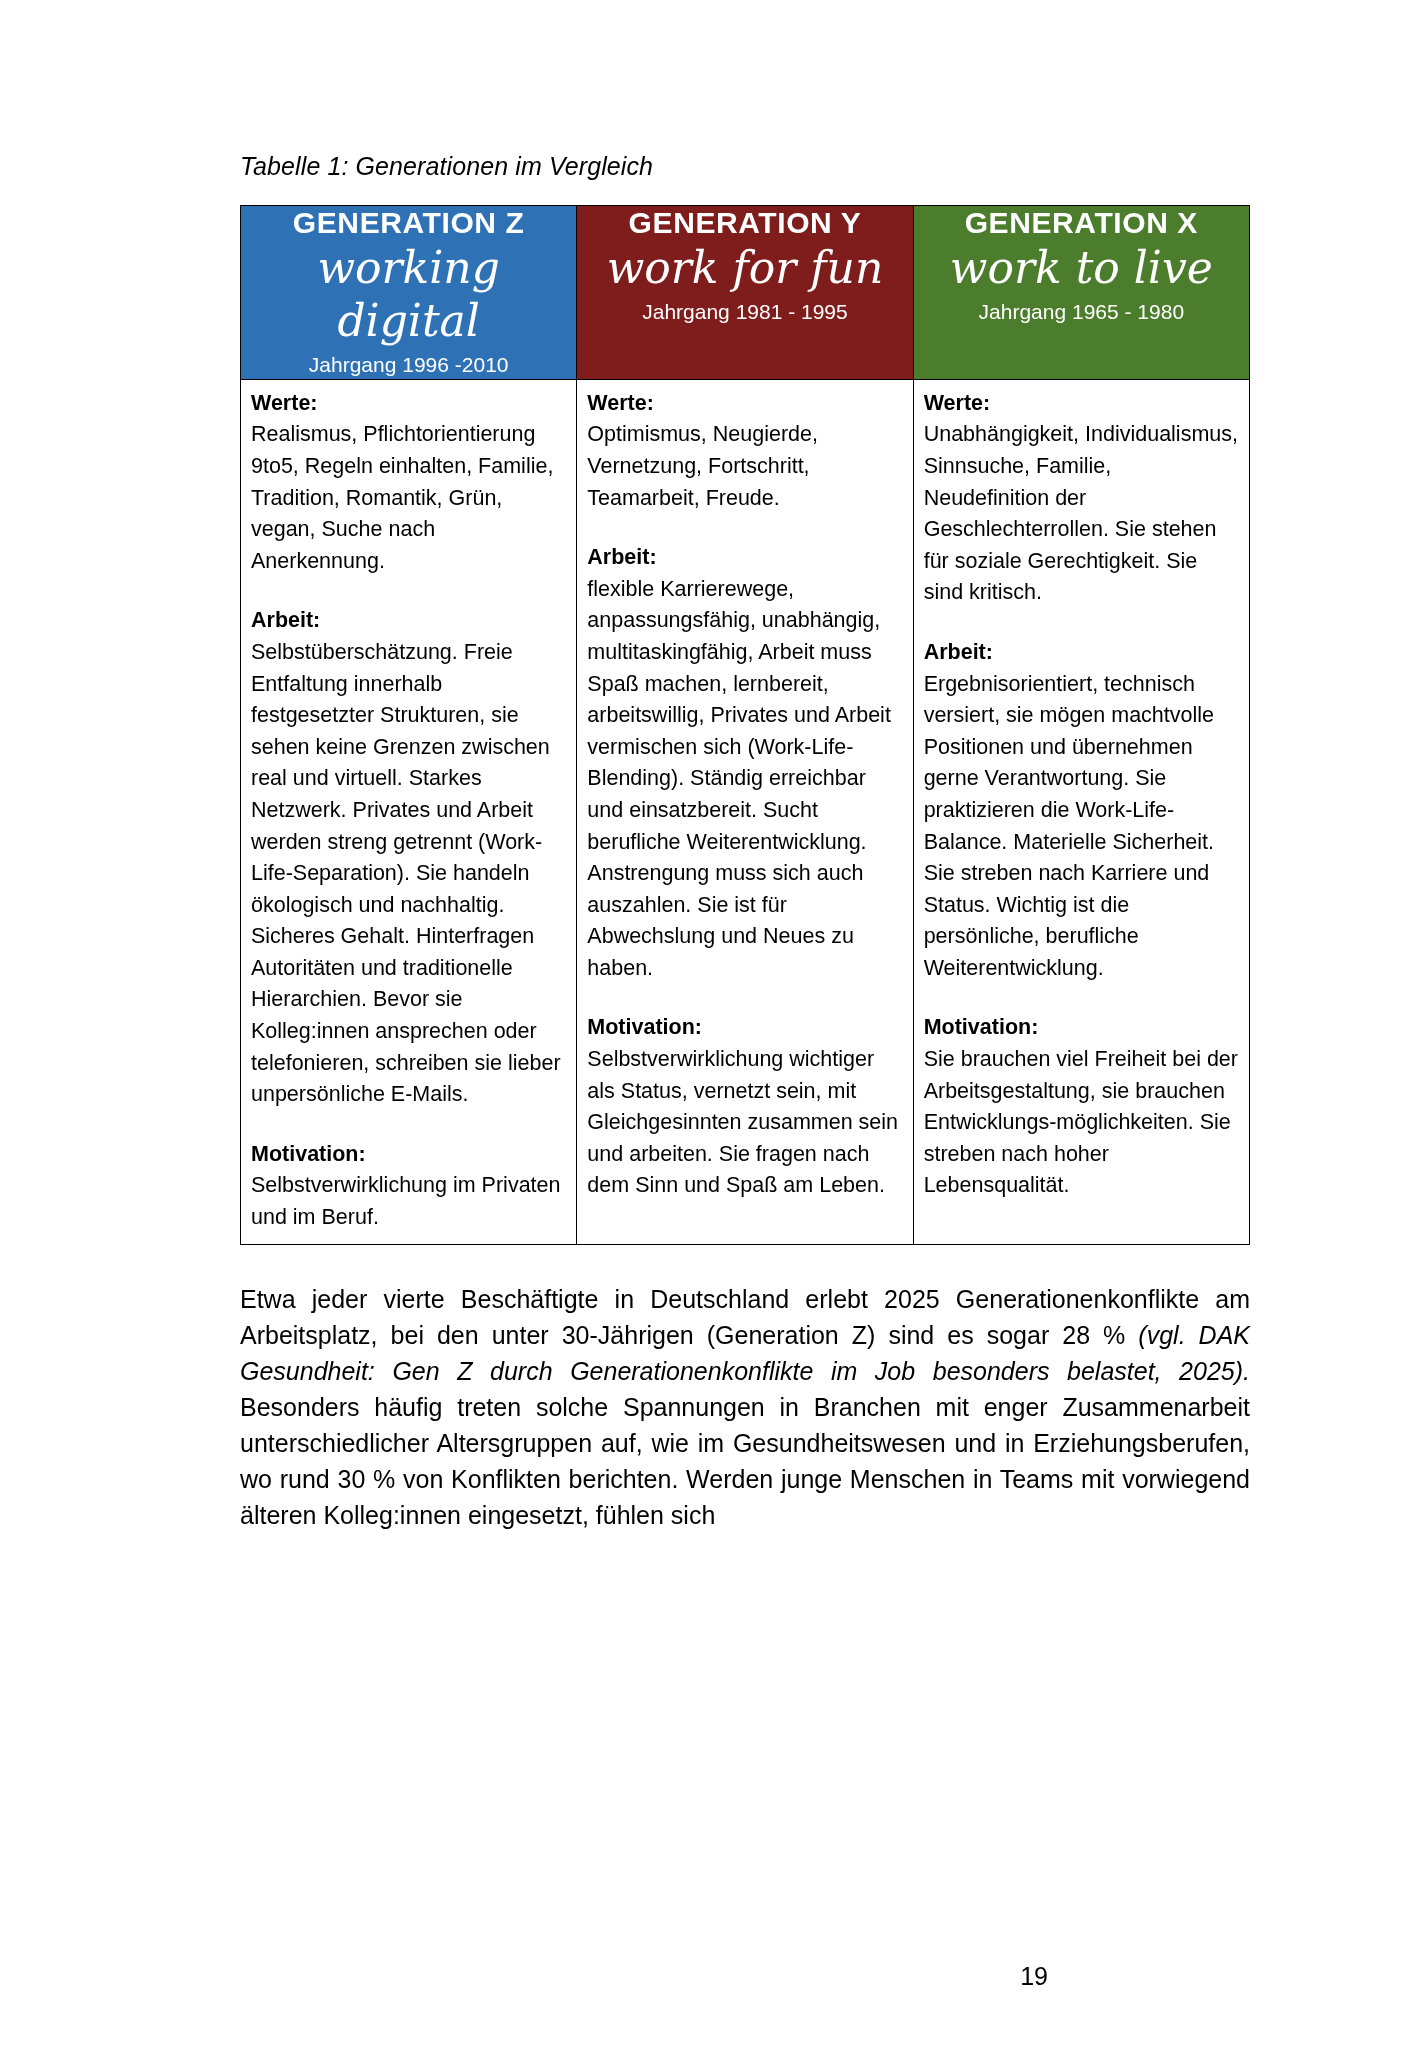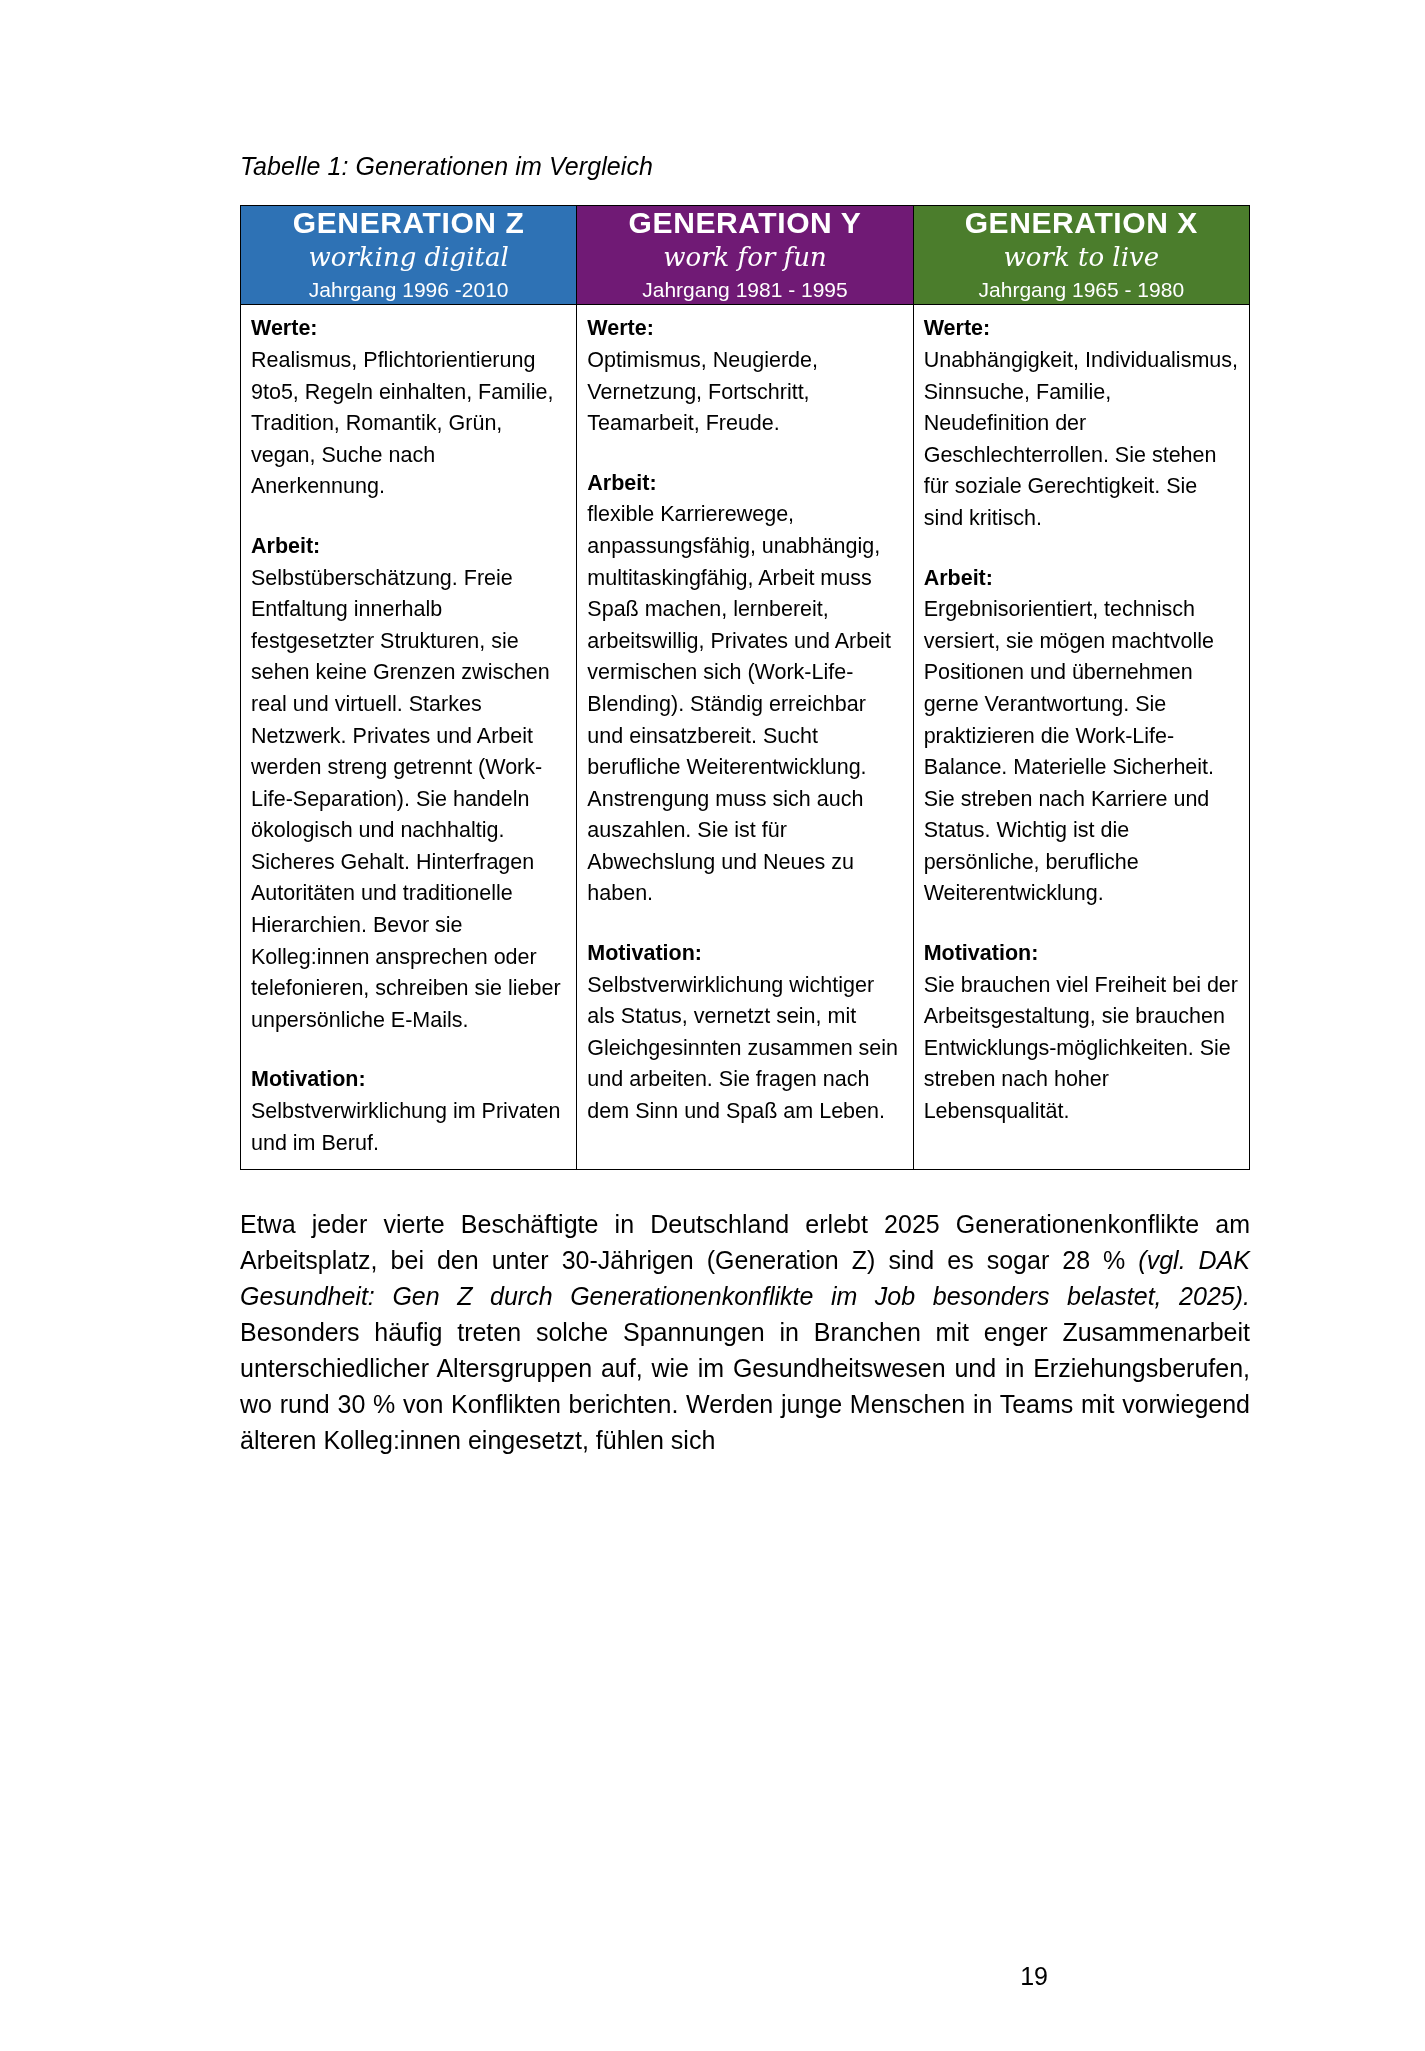--- a/index.html
+++ b/index.html
@@ -37,33 +37,33 @@
     border: 1px solid #000000;
     vertical-align: top;
     padding: 0;
   }
   .hdr {
     text-align: center;
     color: #ffffff;
     padding: 10px 6px 10px 6px;
   }
   .hdr.z { background: #2e72b5; }
-  .hdr.y { background: #701a75; }
+  .hdr.y { background: #7f1d1d; }
   .hdr.x { background: #4b7d2c; }
   .hdr .gen-title {
     font-weight: bold;
     font-size: 30px;
     letter-spacing: 0.6px;
     line-height: 1.15;
     margin-bottom: 2px;
   }
   .hdr .gen-slogan {
     font-family: "DejaVu Serif", serif;
     font-style: italic;
-    font-size: 26px;
+    font-size: 44px;
     line-height: 1.2;
     margin: 2px 0 4px 0;
   }
   .hdr .gen-years {
     font-size: 21px;
     line-height: 1.2;
     padding-bottom: 2px;
   }
   .cell-body {
     padding: 8px 10px 10px 10px;

